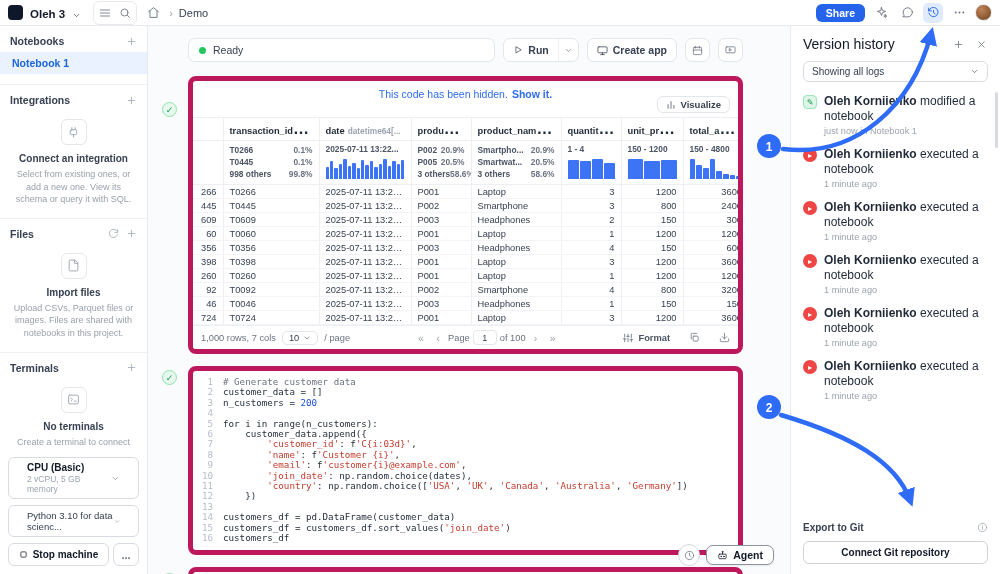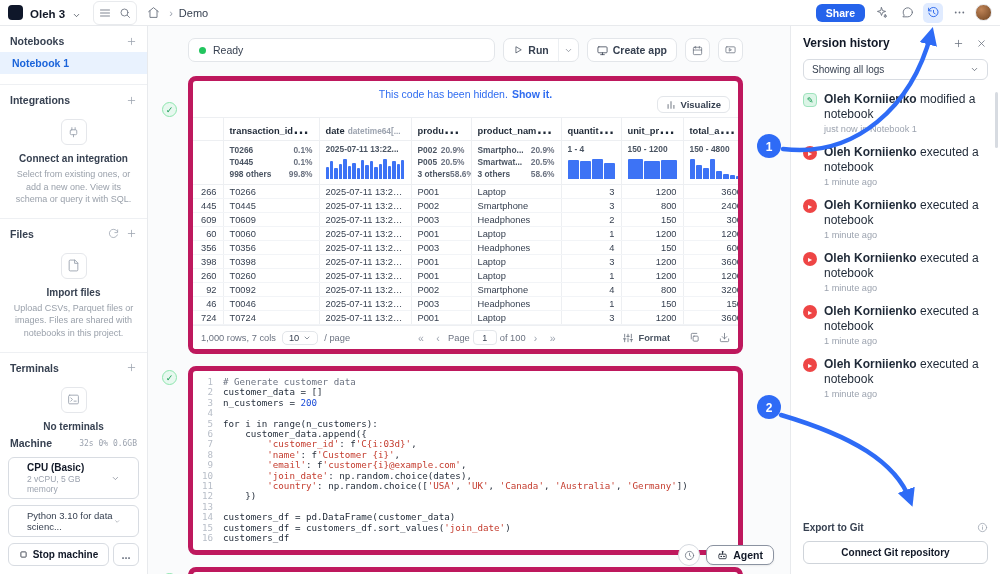--- a/index.html
+++ b/index.html
@@ -96,21 +96,21 @@
   .tok-n{color:#1d4ed8}
   .tok-c{color:#6b7280}
 
   .agent-row{position:absolute;right:16px;bottom:8px;display:flex;gap:6px;align-items:center;z-index:22}
   .clock-btn{width:22px;height:22px;border-radius:50%;border:1px solid #d6dae0;background:#fff;justify-content:center;color:#6b7280}
   .agent-btn{border:1.5px solid #8b93a1;border-radius:7px;background:#fff;padding:3px 10px;font-size:10.5px;font-weight:700;color:#111827;box-shadow:0 1px 2px rgba(0,0,0,.08)}
 
   
   .vpanel{position:absolute;top:26px;right:0;width:210px;bottom:0;background:#fff;border-left:1px solid #e8eaed;padding:10px 12px;z-index:21}
   .vhead{display:flex;align-items:center;gap:9px}
-  .vtitle{font-size:12px;font-weight:700;color:#111827;flex:1}
+  .vtitle{font-size:14px;font-weight:400;color:#111827;flex:1}
   .vhead button{color:#6b7280;width:14px;justify-content:center}
   .vselect{margin-top:9px;border:1px solid #d8dce2;border-radius:6px;padding:4px 8px;display:flex;justify-content:space-between;align-items:center;font-size:10px;color:#374151;cursor:pointer}
   .vlist{margin-top:12px;display:flex;flex-direction:column;gap:11px}
   .ventry{display:flex;gap:7px;cursor:pointer}
   .vicon{width:14px;height:14px;flex:none;display:flex;align-items:center;justify-content:center;font-size:8px;margin-top:1px}
   .vicon.modified{background:#dcf5e7;color:#159a52;border:1px solid #9fe3bd;border-radius:4px}
   .vicon.executed{background:#ee4545;color:#fff;border-radius:50%}
   .vtext{font-size:12px;color:#1f2937;line-height:1.25}
   .vname{font-weight:700}
   .vmeta{font-size:9.2px;color:#9ca3af;margin-top:2px}
@@ -269,24 +269,20 @@
               <rect x="3" y="4" width="18" height="16" rx="2"></rect>
               <path d="M7 9l3 3-3 3M13 15h4"></path>
             </svg>
           </div>
         <div class="etitle">No terminals</div>
         <div class="edesc">Create a terminal to connect to the underlying project's machine.</div>
       </div>
     </div>
 
     <div class="machine">
-      <div class="machine-head">
-        <span>Machine</span>
-        <span class="musage">32s 0% 0.6GB</span>
-      </div>
       <div class="mbox">
         <div>
           <div class="l1">CPU (Basic)</div>
           <div class="l2">2 vCPU, 5 GB memory</div>
         </div>
         <svg class="ic" width="9" height="9" viewBox="0 0 24 24">
             <path d="M6 9l6 6 6-6"></path>
           </svg>
       </div>
       <div class="mbox">

